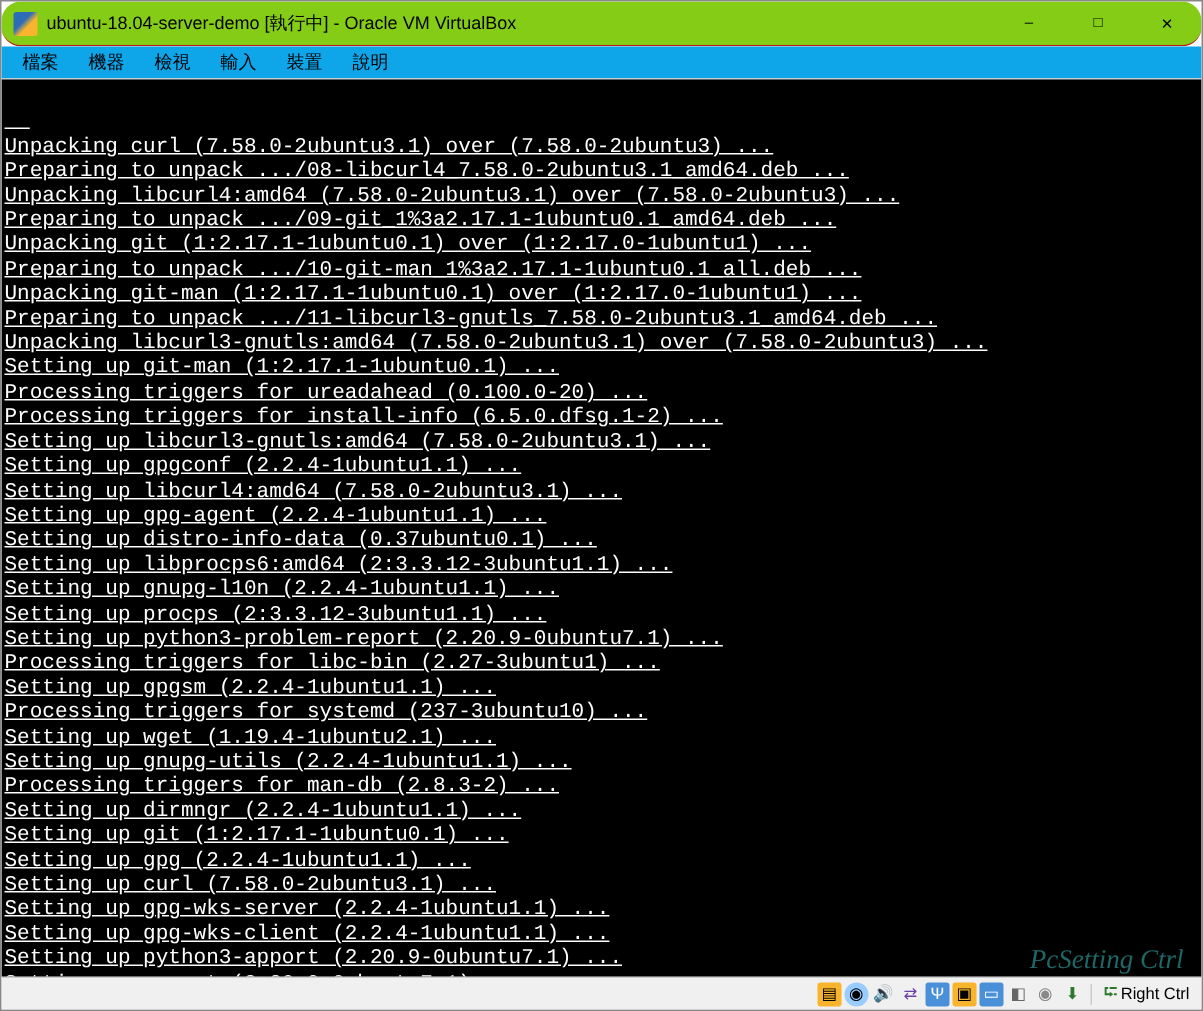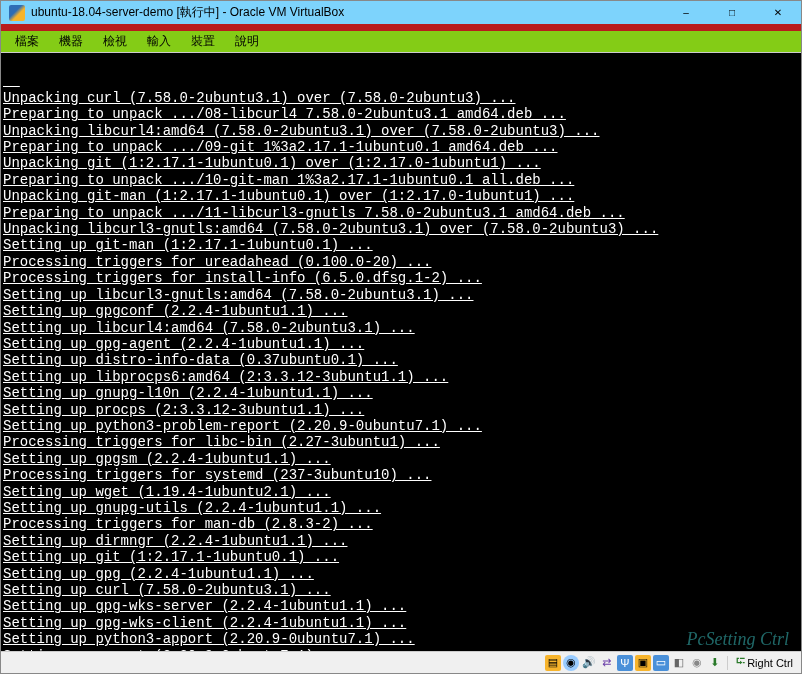--- a/index.html
+++ b/index.html
@@ -9,44 +9,45 @@
   background: #fff;
   font-family: "Segoe UI", Tahoma, sans-serif;
   font-size: 12px;
   border: 1px solid #888;
   display: flex;
   flex-direction: column;
   overflow: hidden;
 }
 .titlebar {
   height: 30px;
-  background: #7dd3fc;
+  background: #84cc16;
   display: flex;
   align-items: center;
   padding: 0 0 0 8px;
-  border-bottom: 7px solid #b91c1c;
+  border-bottom: 1px solid #b91c1c;
+  border-radius: 13px;
 }
 .titlebar .vb-icon {
   width: 16px; height: 16px;
   background: linear-gradient(135deg, #2e6db5 40%, #f7b42c 60%);
   border-radius: 2px;
   margin-right: 6px;
 }
 .titlebar .title { flex: 1; color: #000; font-size: 12px; }
 .win-btn {
   width: 46px; height: 30px;
   display: flex; align-items: center; justify-content: center;
   font-family: "Segoe MDL2 Assets", sans-serif;
   font-size: 10px;
   color: #000;
 }
 
 .menubar {
   height: 22px;
-  background: #84cc16;
+  background: #0ea5e9;
   display: flex;
   align-items: center;
   padding: 0 4px;
   gap: 0;
   border-bottom: 1px solid #ccc;
 }
 .menubar .menu-item {
   padding: 2px 10px;
   font-size: 12px;
   color: #000;

